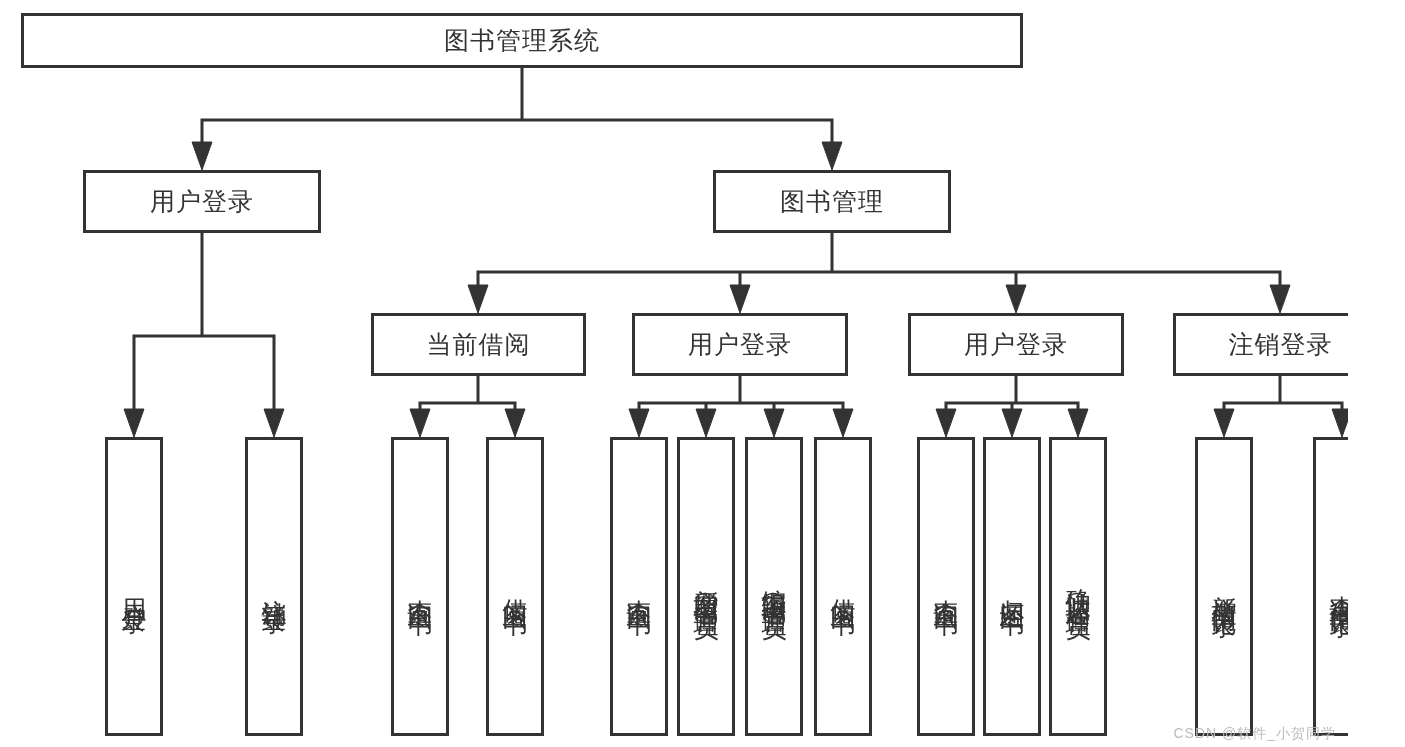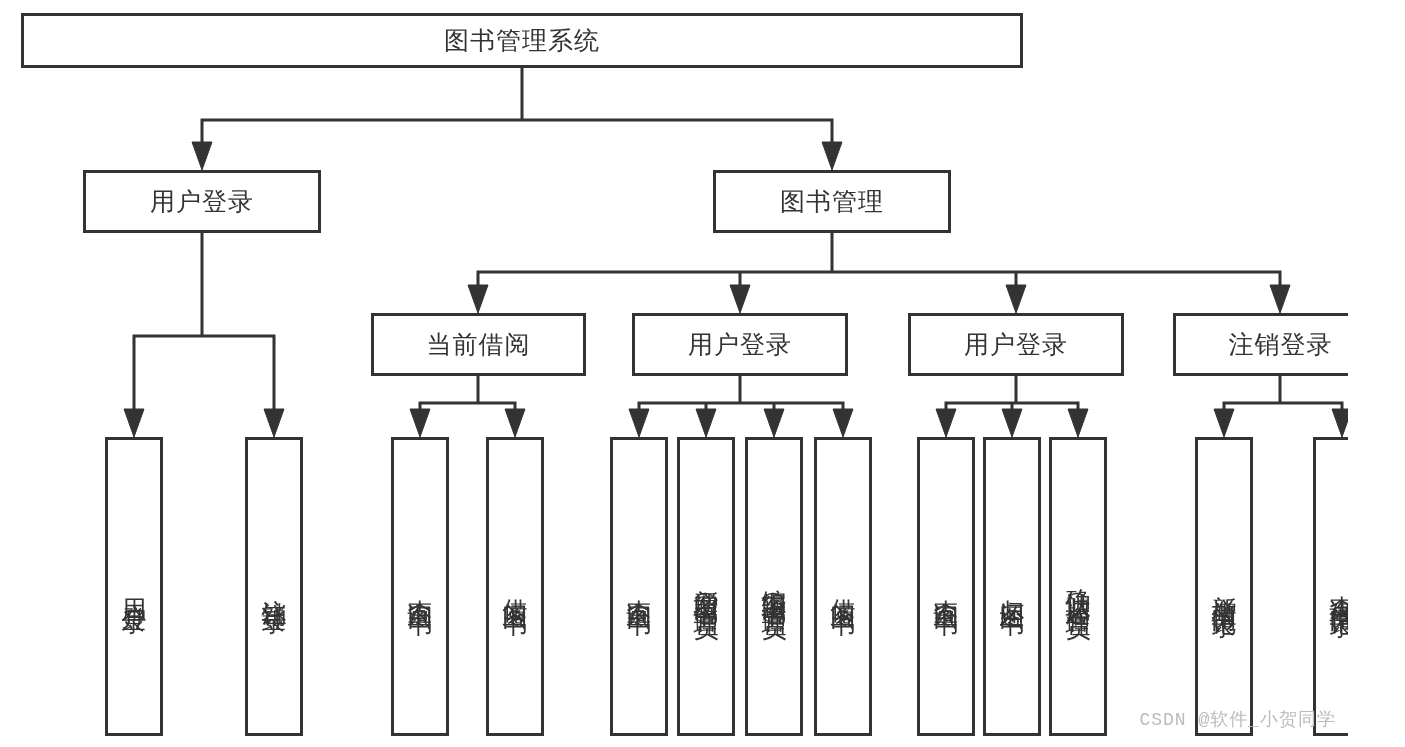--- a/index.html
+++ b/index.html
@@ -48,27 +48,26 @@
   }
   .node.v .label {
     writing-mode: vertical-rl;
     text-orientation: mixed;
     letter-spacing: 4px;
     line-height: 1;
   }
   .watermark {
     position: absolute;
     right: 12px;
-    bottom: 16px;
-    font-size: 18px;
+    bottom: 4px;
+    font-size: 14px;
     color: var(--watermark);
     letter-spacing: 1px;
     white-space: nowrap;
     z-index: 3;
-    font-family: Liberation Mono, monospace;
   }
 </style>
 </head>
 <body>
 
 <div class="canvas">
 
   <svg class="connectors" viewBox="0 0 1405 747" xmlns="http://www.w3.org/2000/svg">
     <g stroke="#333333" stroke-width="3" fill="none">
 

